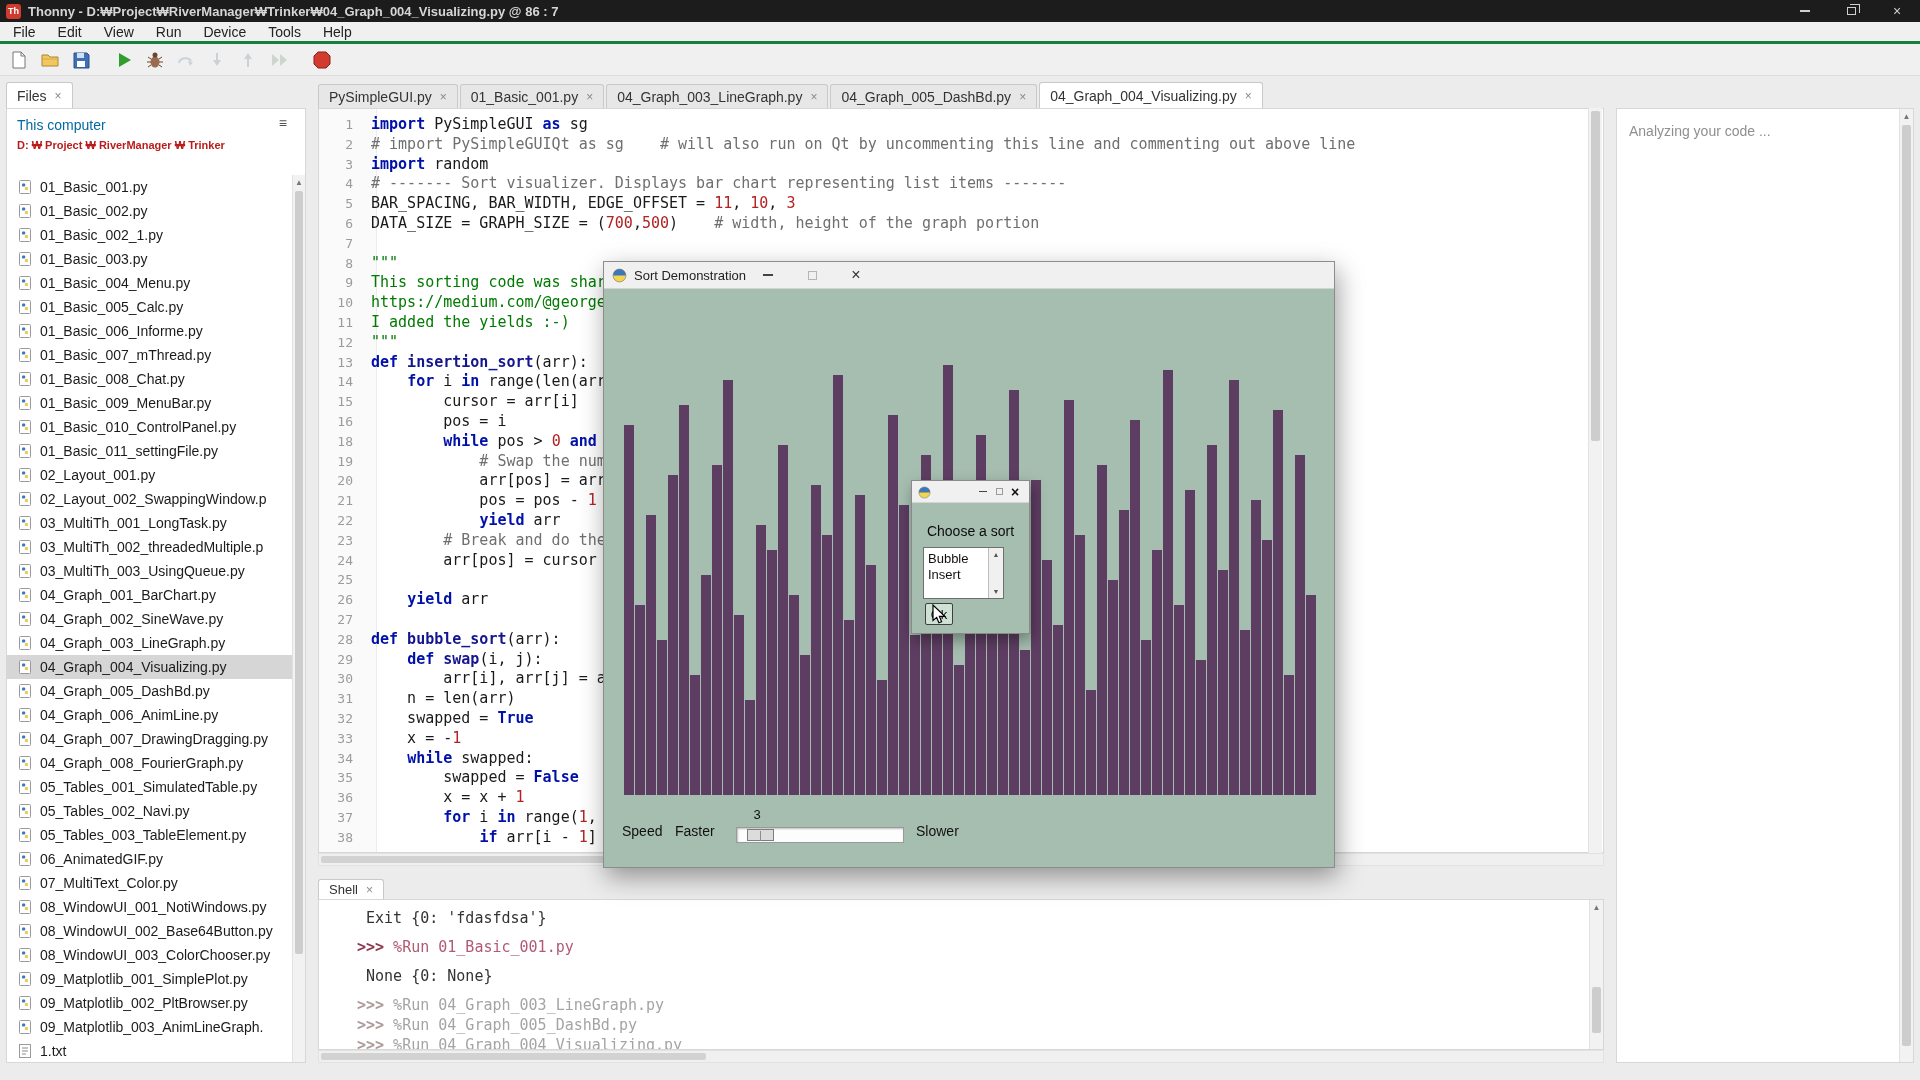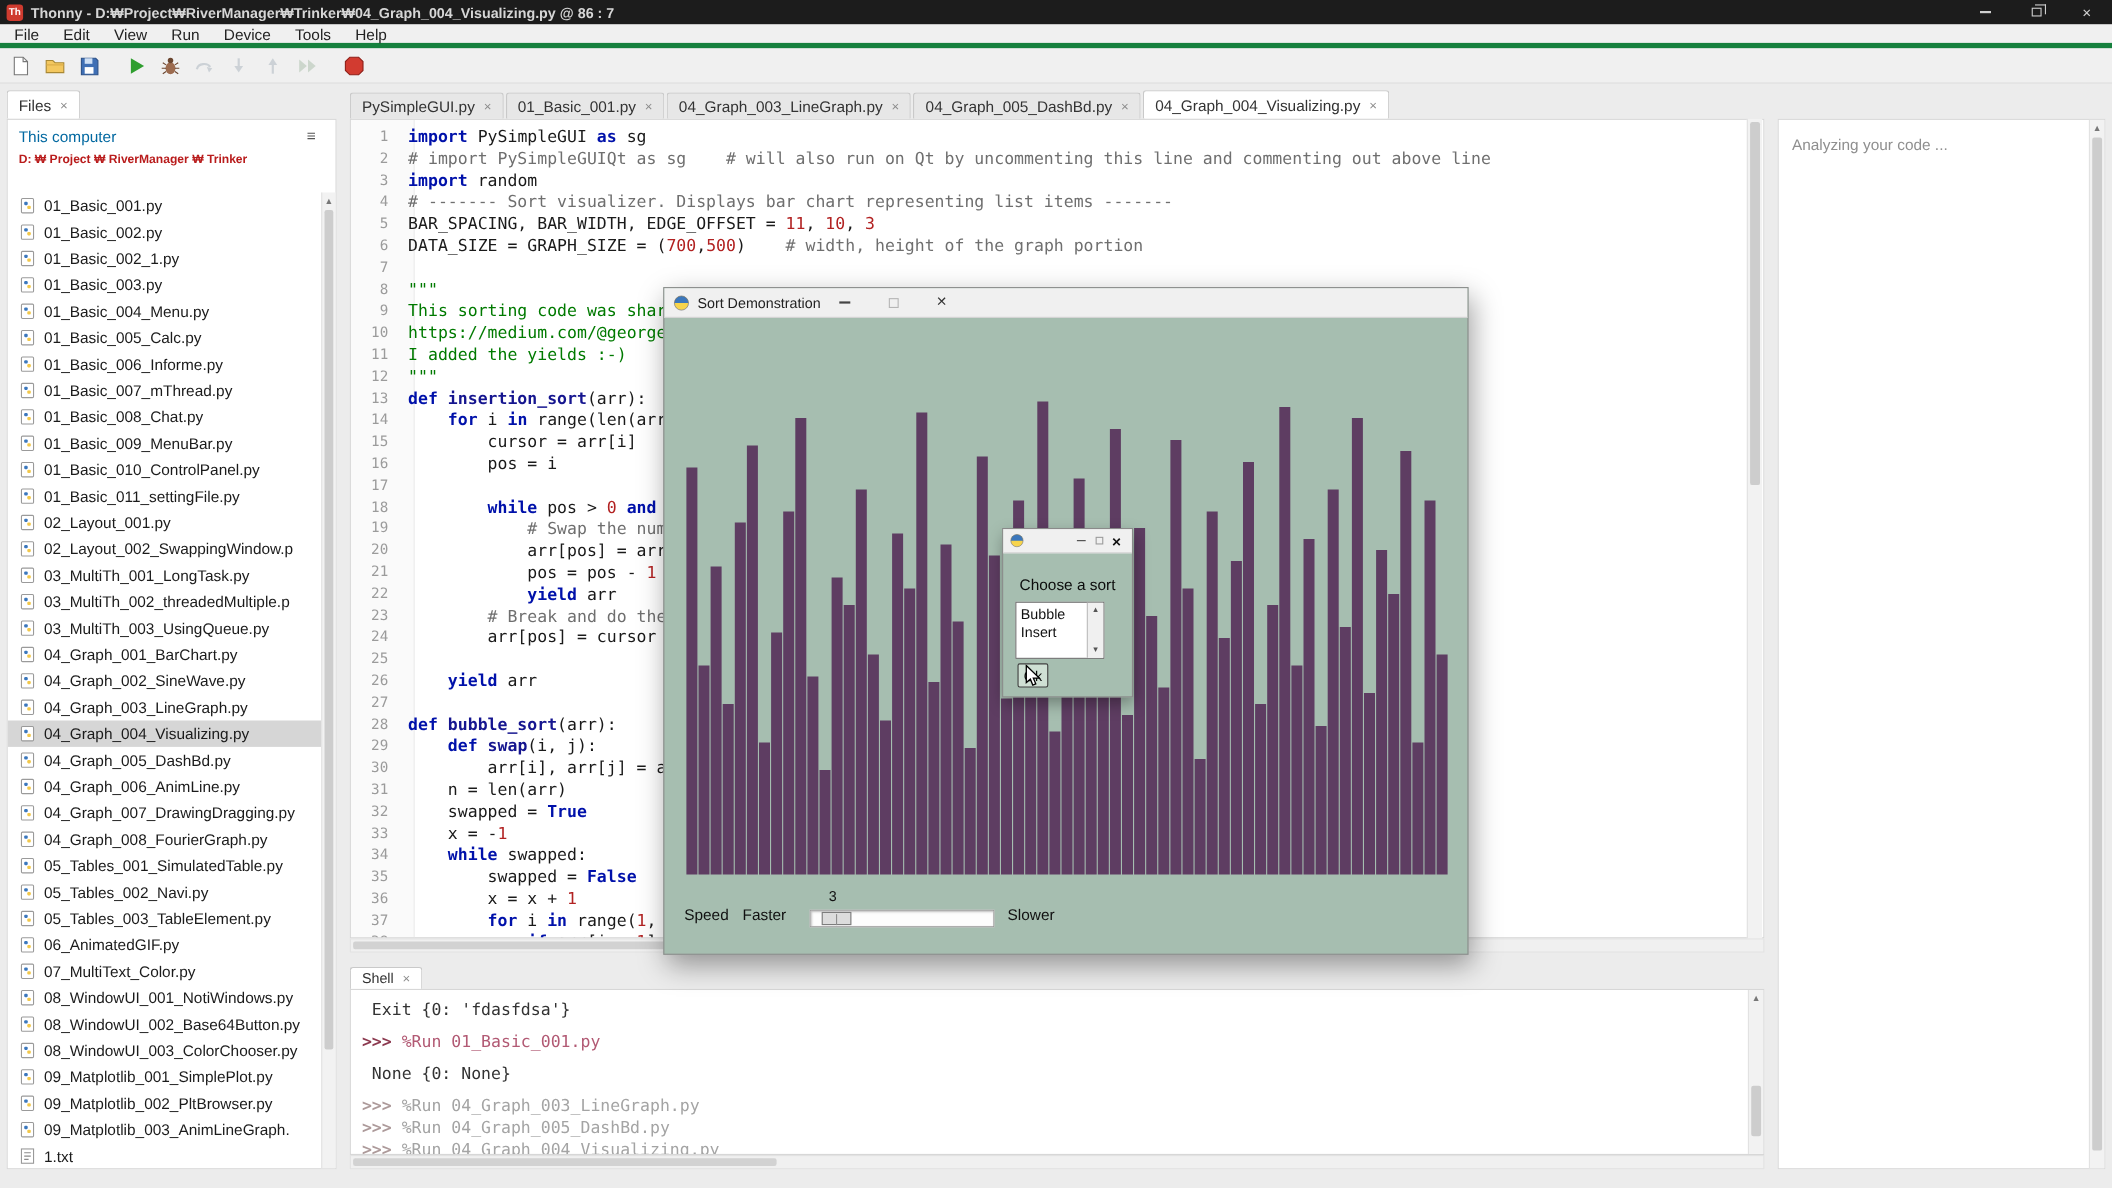--- a/index.html
+++ b/index.html
@@ -11,21 +11,21 @@
   #app-logo { width:15px; height:15px; margin:0 7px 0 6px; background:#cf3b2f; border-radius:3px; color:#fff; font-size:9px; font-weight:bold; display:flex; align-items:center; justify-content:center; }
   #title-text { color:#d6d6d6; font-size:13px; white-space:nowrap;font-weight:bold; }
   #win-controls { margin-left:auto; display:flex; height:100%; }
   .wbtn { width:46px; height:100%; display:flex; align-items:center; justify-content:center; color:#cfcfcf; }
   .glyph-min { width:10px; height:1.5px; background:#cfcfcf; display:block; }
   .glyph-restore { width:9px; height:8px; border:1px solid #cfcfcf; position:relative; display:block; }
   .glyph-restore::before { content:''; position:absolute; left:2px; top:-4px; width:9px; height:8px; border:1px solid #cfcfcf; border-left:none; border-bottom:none; }
   .glyph-close-main { font-size:14px; line-height:1; }
 
   
-  #menubar { position:absolute; left:0; top:22px; width:1920px; height:22px; background:#f0f0f0; display:flex; align-items:center; padding-left:2px; border-bottom:5px solid #15803d; }
+  #menubar { position:absolute; left:0; top:22px; width:1920px; height:22px; background:#f0f0f0; display:flex; align-items:center; padding-left:2px; border-bottom:3px solid #15803d; }
   .menu-item { padding:0 11px; font-size:14px; color:#222; }
   #toolbar { position:absolute; left:0; top:44px; width:1920px; height:32px; background:#f0f0f0; display:flex; align-items:center; padding-left:8px; border-bottom:1px solid #dcdcdc; }
   .tbi { width:22px; height:22px; margin-right:9px; display:flex; align-items:center; justify-content:center; }
   .tbi svg { width:20px; height:20px; }
   .tbi.dim { opacity:.35; }
   .tbi.gap { margin-left:12px; }
 
   
   .tabstrip { position:absolute; display:flex; align-items:flex-end; }
   .tab { height:24px; display:flex; align-items:center; padding:0 10px; background:#e7e7e7; border:1px solid #c9c9c9; border-bottom:none; margin-right:2px; font-size:14px; color:#333; border-radius:3px 3px 0 0; white-space:nowrap; }
@@ -71,21 +71,21 @@
   .tok-cm { color:var(--cm); }
   .tok-st { color:var(--st); }
   .tok-nm { color:var(--nm); }
   .tok-fn { color:var(--fn); font-weight:bold; }
   .tok-pl { color:#1a1a1a; }
 
   
   #shell-tabstrip { left:318px; top:879px; height:20px; }
   #shell-tabstrip .tab { height:19px; font-size:13px; }
   #shell-tabstrip .tab.active { height:20px; }
-  #shell { left:318px; top:899px; width:1286px; height:151px; overflow:hidden; }
+  #shell { left:318px; top:899px; width:1286px; height:151px; overflow:hidden;padding-left:28px; }
   #shell-lines { padding:8px 0 0 10px; }
   .sline { display:flex; font-family:"DejaVu Sans Mono",monospace; font-size:15px; line-height:20px; white-space:pre; }
   .sline.gap { margin-top:9px; }
   .sline.out .stext { color:#333; }
   .sline.cmd .sprompt { color:#8c3a50; font-weight:bold; }
   .sline.cmd .stext { color:#b25a74; }
   .sline.fade .sprompt { color:#ad9a9a; font-weight:bold; }
   .sline.fade .stext { color:#a4a4a4; }
 
   
@@ -573,21 +573,20 @@
       <div class="cline"><span class="ln">7</span><span class="ccode"></span></div>
       <div class="cline"><span class="ln">8</span><span class="ccode"><span class="tok-st">"""</span></span></div>
       <div class="cline"><span class="ln">9</span><span class="ccode"><span class="tok-st">This sorting code was shar</span></span></div>
       <div class="cline"><span class="ln">10</span><span class="ccode"><span class="tok-st">https://medium.com/@george</span></span></div>
       <div class="cline"><span class="ln">11</span><span class="ccode"><span class="tok-st">I added the yields :-)</span></span></div>
       <div class="cline"><span class="ln">12</span><span class="ccode"><span class="tok-st">"""</span></span></div>
       <div class="cline"><span class="ln">13</span><span class="ccode"><span class="tok-kw">def</span><span class="tok-fn"> insertion_sort</span><span class="tok-pl">(arr):</span></span></div>
       <div class="cline"><span class="ln">14</span><span class="ccode"><span class="tok-pl">    </span><span class="tok-kw">for</span><span class="tok-pl"> i </span><span class="tok-kw">in</span><span class="tok-pl"> range(len(arr</span></span></div>
       <div class="cline"><span class="ln">15</span><span class="ccode"><span class="tok-pl">        cursor = arr[i]</span></span></div>
       <div class="cline"><span class="ln">16</span><span class="ccode"><span class="tok-pl">        pos = i</span></span></div>
-      <div class="cline"><span class="ln">17</span><span class="ccode"></span></div>
       <div class="cline"><span class="ln">18</span><span class="ccode"><span class="tok-pl">        </span><span class="tok-kw">while</span><span class="tok-pl"> pos &gt; </span><span class="tok-nm">0</span><span class="tok-pl"> </span><span class="tok-kw">and</span><span class="tok-pl"> </span></span></div>
       <div class="cline"><span class="ln">19</span><span class="ccode"><span class="tok-cm">            # Swap the num</span></span></div>
       <div class="cline"><span class="ln">20</span><span class="ccode"><span class="tok-pl">            arr[pos] = arr</span></span></div>
       <div class="cline"><span class="ln">21</span><span class="ccode"><span class="tok-pl">            pos = pos - </span><span class="tok-nm">1</span></span></div>
       <div class="cline"><span class="ln">22</span><span class="ccode"><span class="tok-pl">            </span><span class="tok-kw">yield</span><span class="tok-pl"> arr</span></span></div>
       <div class="cline"><span class="ln">23</span><span class="ccode"><span class="tok-cm">        # Break and do the</span></span></div>
       <div class="cline"><span class="ln">24</span><span class="ccode"><span class="tok-pl">        arr[pos] = cursor</span></span></div>
       <div class="cline"><span class="ln">25</span><span class="ccode"></span></div>
       <div class="cline"><span class="ln">26</span><span class="ccode"><span class="tok-pl">    </span><span class="tok-kw">yield</span><span class="tok-pl"> arr</span></span></div>
       <div class="cline"><span class="ln">27</span><span class="ccode"></span></div>

